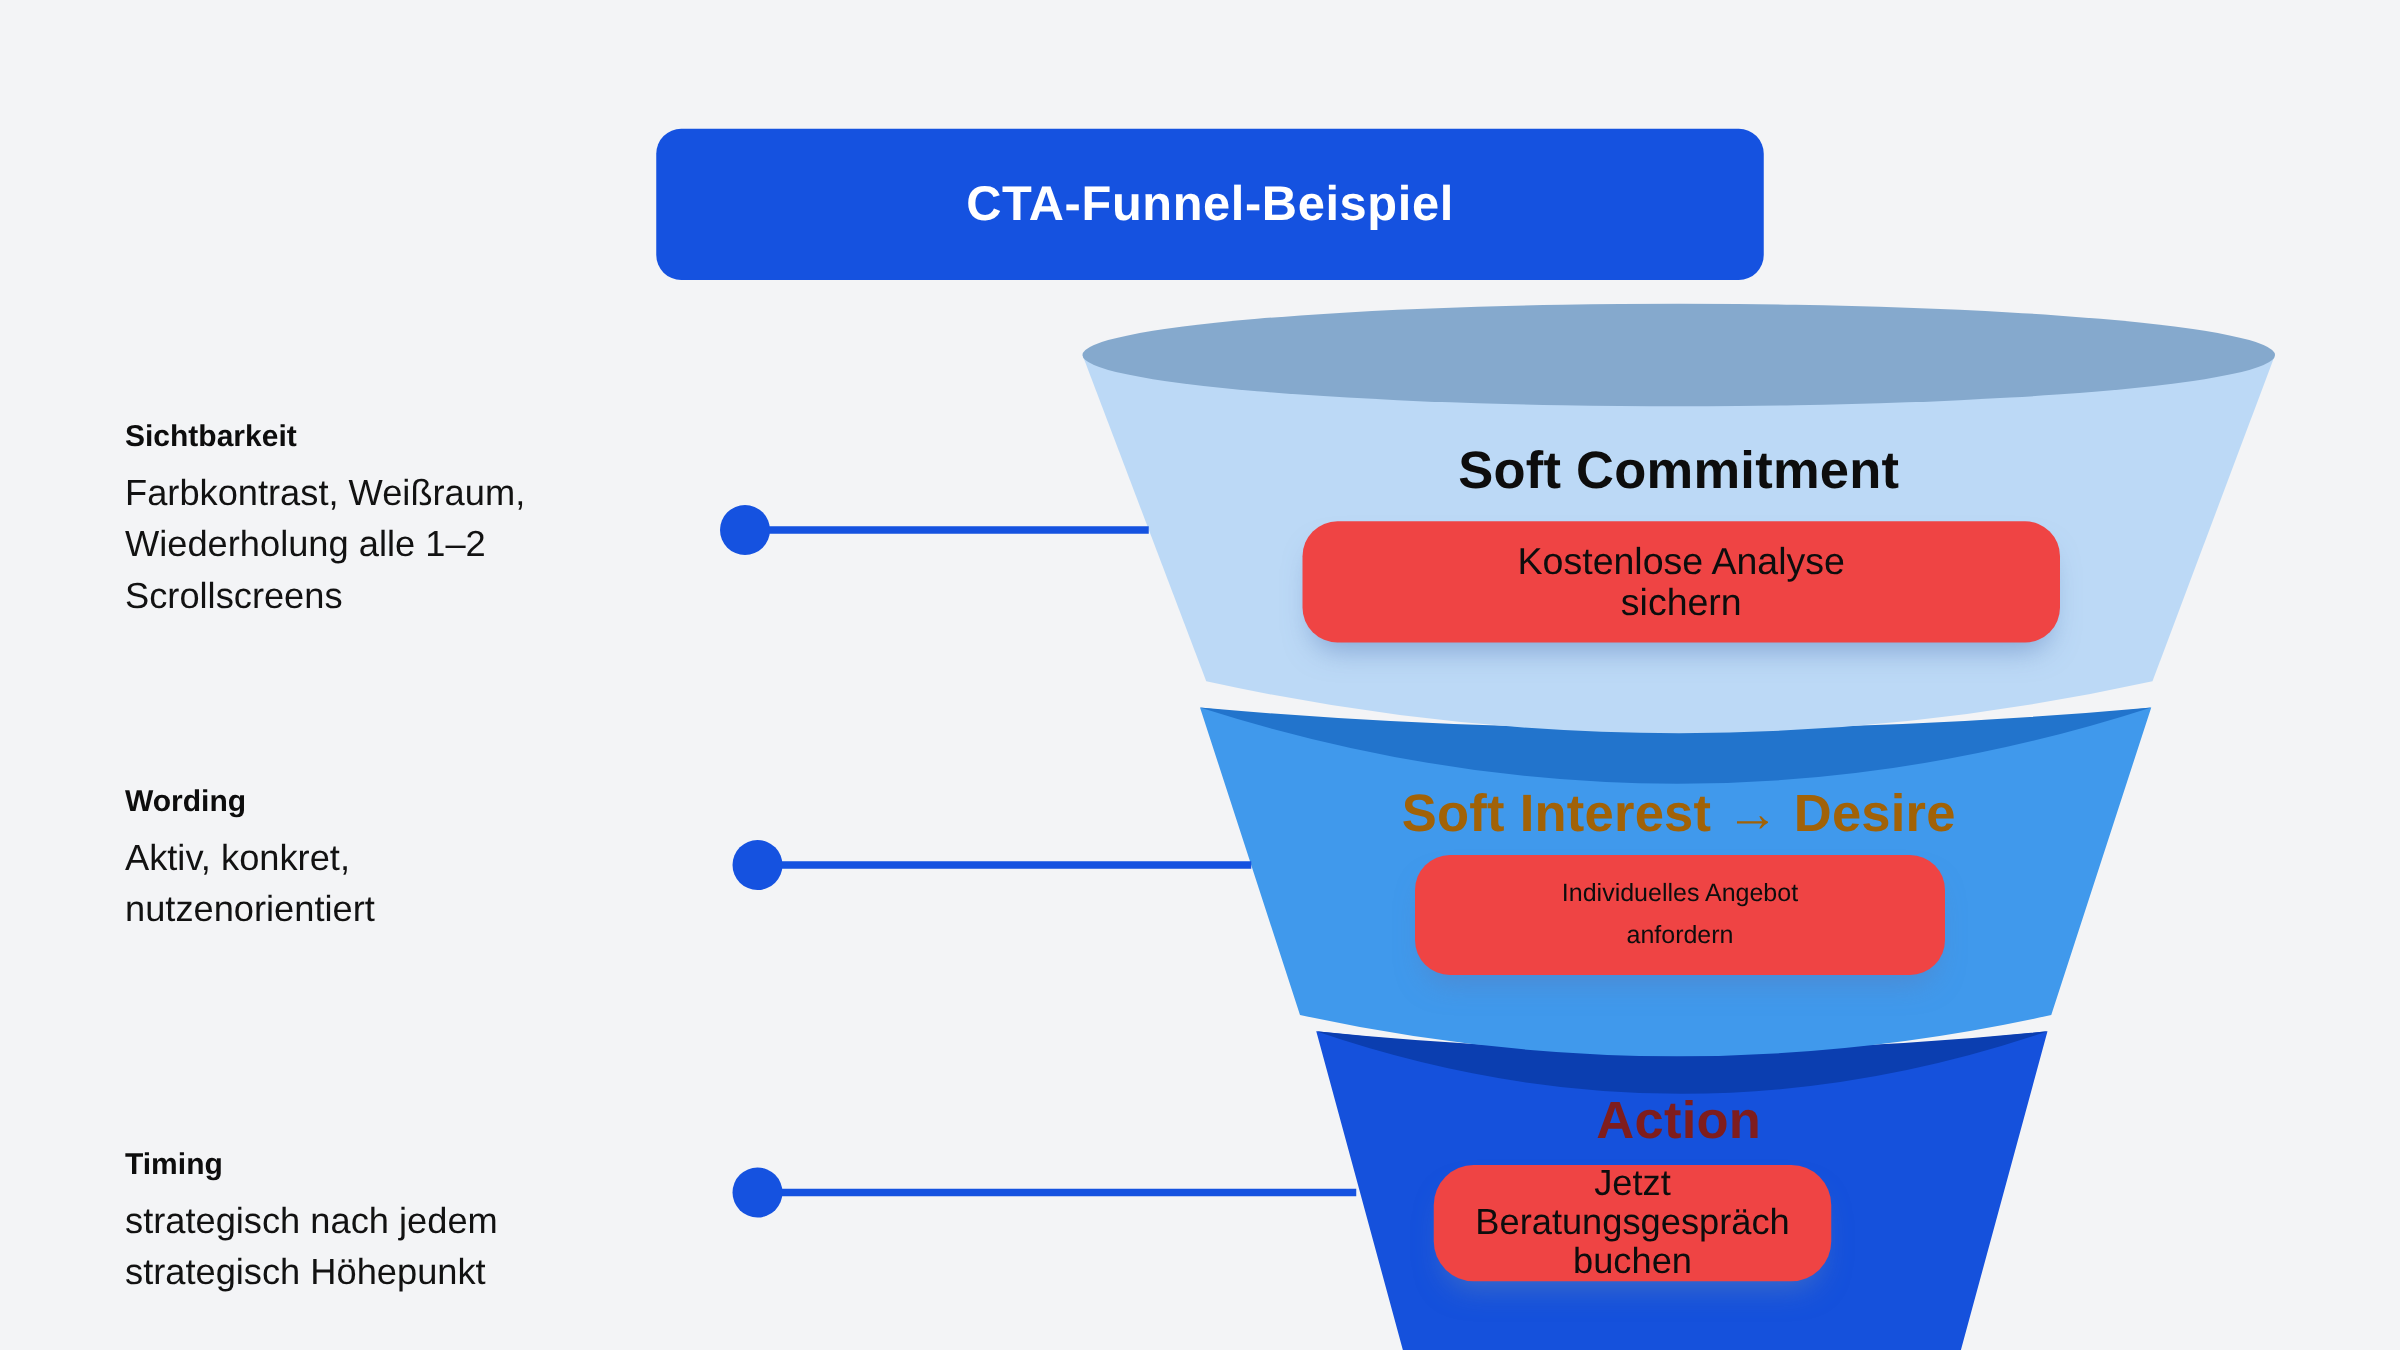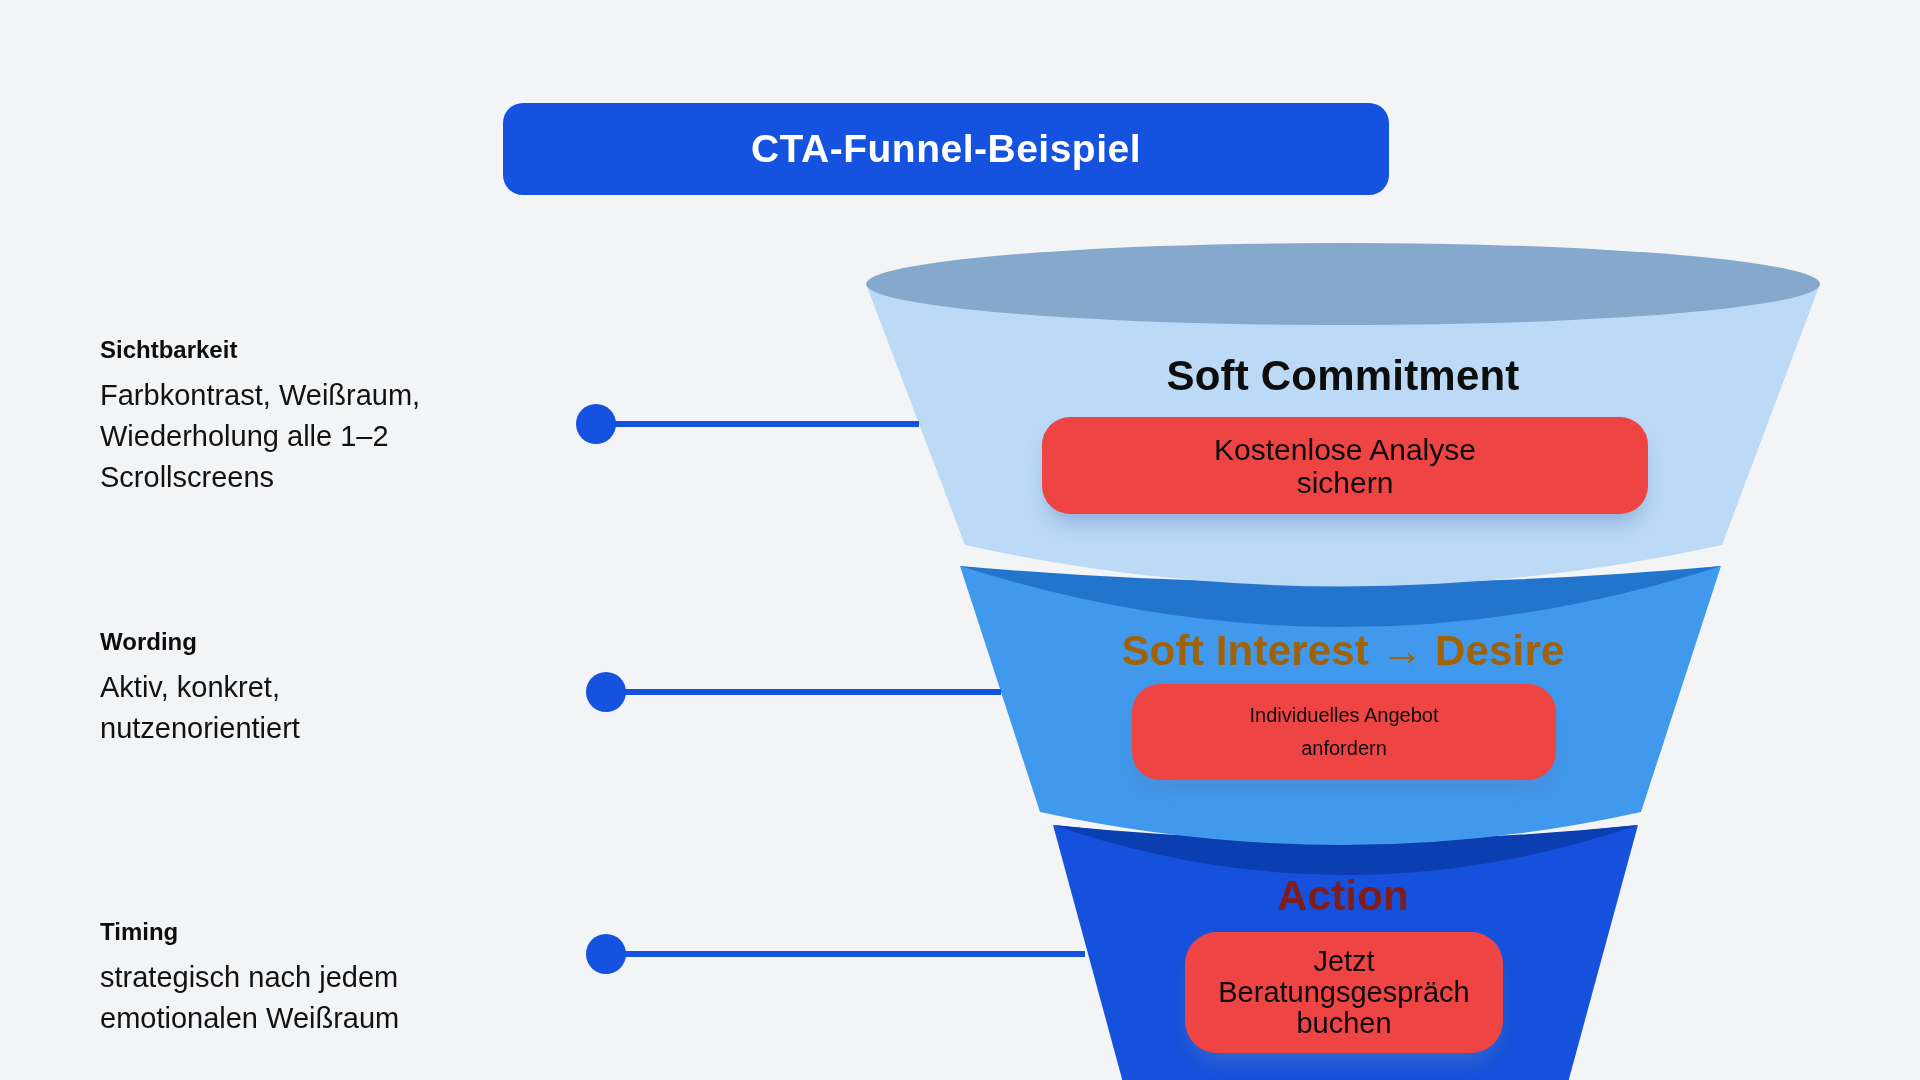--- a/index.html
+++ b/index.html
@@ -9,22 +9,22 @@
     font-family: "Liberation Sans", sans-serif;
     overflow: hidden;
   }
   .stage {
     position: relative;
     width: 1920px; height: 1080px;
     overflow: hidden;
   }
   .banner {
     position: absolute;
-    left: 503px; top: 103px;
-    width: 886px; height: 92px;
+    left: 525px; top: 103px;
+    width: 886px; height: 121px;
     border-radius: 20px;
     display: flex; align-items: center; justify-content: center;
   }
   .banner span {
     color: #ffffff;
     font-size: 39px;
     font-weight: 700;
     letter-spacing: 0.5px;
   }
   .funnel-svg {
@@ -50,21 +50,21 @@
     box-shadow: 0 14px 22px -8px rgba(90,125,185,0.55);
     display: flex; flex-direction: column;
     align-items: center; justify-content: center;
     text-align: center;
     color: #0d0d0d;
     font-weight: 500;
     cursor: pointer;
   }
   .pill-1 { left: 1042px; top: 417px; width: 606px; height: 97px; font-size: 30px; line-height: 33px; }
   .pill-2 { left: 1132px; top: 684px; width: 424px; height: 96px; font-size: 20px; line-height: 33px; }
-  .pill-3 { left: 1185px; top: 932px; width: 318px; height: 121px; font-size: 29px; line-height: 31px; border-radius: 32px; }
+  .pill-3 { left: 1147px; top: 932px; width: 318px; height: 93px; font-size: 29px; line-height: 31px; border-radius: 32px; }
   .pill span { display: block; }
   .note {
     position: absolute;
     left: 100px;
     color: #121212;
   }
   .note-1 { top: 336px; }
   .note-2 { top: 628px; }
   .note-3 { top: 918px; }
   .note h3 {
@@ -155,17 +155,17 @@
     <h3>Wording</h3>
     <p>
       <span>Aktiv, konkret,</span>
       <span>nutzenorientiert</span>
     </p>
   </div>
   <div class="note note-3">
     <h3>Timing</h3>
     <p>
       <span>strategisch nach jedem</span>
-      <span>emotionalen Weißraum</span>
+      <span>strategisch Höhepunkt</span>
     </p>
   </div>
 
 </div>
 
 </body></html>

